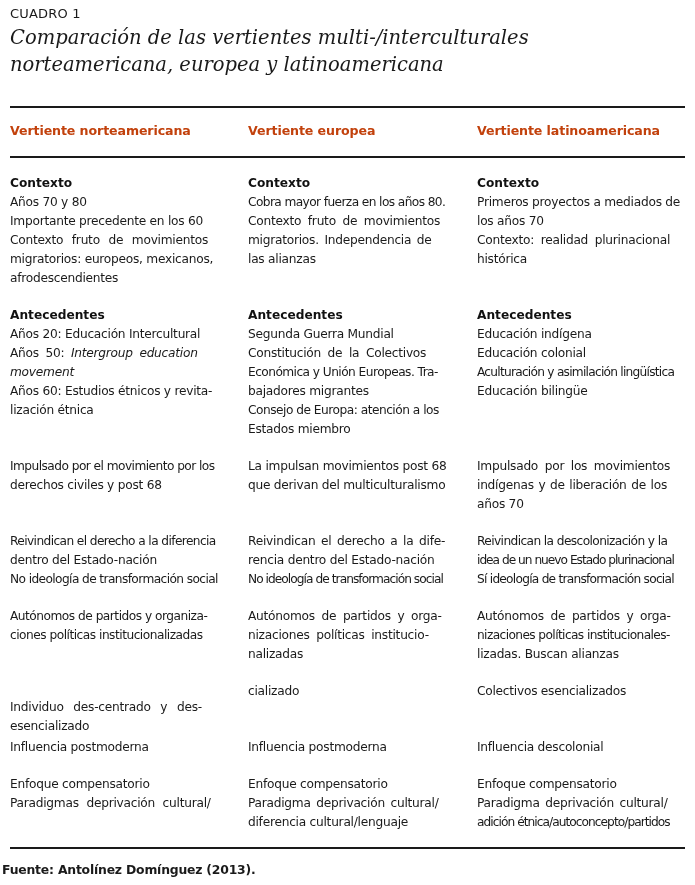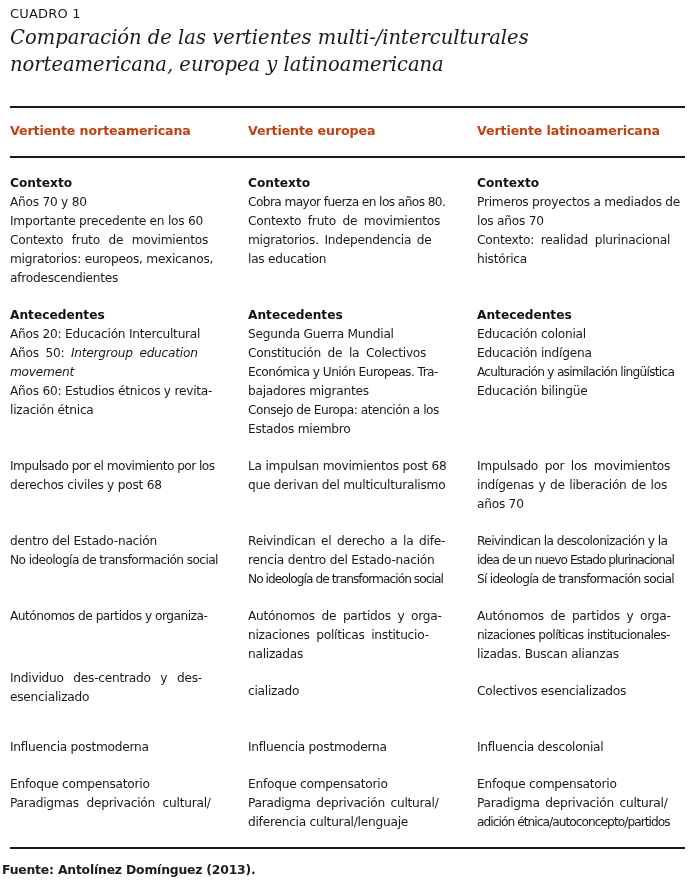--- a/index.html
+++ b/index.html
@@ -59,21 +59,21 @@
   <span class="line">Importante precedente en los 60</span>
   <span class="line" style="word-spacing:5px">Contexto fruto de movimientos</span>
   <span class="line">migratorios: europeos, mexicanos,</span>
   <span class="line">afrodescendientes</span>
 </div>
 <div class="cell c2" style="top:174px">
   <span class="head">Contexto</span>
   <span class="line" style="letter-spacing:-0.6px">Cobra mayor fuerza en los años 80.</span>
   <span class="line" style="word-spacing:3px">Contexto fruto de movimientos</span>
   <span class="line" style="word-spacing:2px">migratorios. Independencia de</span>
-  <span class="line">las education</span>
+  <span class="line">las alianzas</span>
 </div>
 <div class="cell c3" style="top:174px">
   <span class="head">Contexto</span>
   <span class="line">Primeros proyectos a mediados de</span>
   <span class="line">los años 70</span>
   <span class="line" style="word-spacing:3px">Contexto: realidad plurinacional</span>
   <span class="line">histórica</span>
 </div>
 
 <div class="cell c1" style="top:306px">
@@ -88,70 +88,72 @@
   <span class="head">Antecedentes</span>
   <span class="line">Segunda Guerra Mundial</span>
   <span class="line" style="word-spacing:3px">Constitución de la Colectivos</span>
   <span class="line" style="letter-spacing:-0.55px">Económica y Unión Europeas. Tra-</span>
   <span class="line">bajadores migrantes</span>
   <span class="line" style="letter-spacing:-0.5px">Consejo de Europa: atención a los</span>
   <span class="line">Estados miembro</span>
 </div>
 <div class="cell c3" style="top:306px">
   <span class="head">Antecedentes</span>
+  <span class="line">Educación indígena</span>
   <span class="line">Educación colonial</span>
-  <span class="line">Educación indígena</span>
   <span class="line" style="letter-spacing:-0.75px">Aculturación y asimilación lingüística</span>
   <span class="line">Educación bilingüe</span>
 </div>
 
 <div class="cell c1" style="top:457px">
   <span class="line" style="letter-spacing:-0.55px">Impulsado por el movimiento por los</span>
   <span class="line">derechos civiles y post 68</span>
 </div>
 <div class="cell c2" style="top:457px">
   <span class="line">La impulsan movimientos post 68</span>
   <span class="line">que derivan del multiculturalismo</span>
 </div>
 <div class="cell c3" style="top:457px">
   <span class="line" style="word-spacing:3px">Impulsado por los movimientos</span>
   <span class="line" style="word-spacing:1px">indígenas y de liberación de los</span>
   <span class="line">años 70</span>
 </div>
 
 <div class="cell c1" style="top:532px">
+  <span class="line" style="letter-spacing:-0.6px">Reivindican el derecho a la diferencia</span>
   <span class="line">dentro del Estado-nación</span>
   <span class="line" style="letter-spacing:-0.6px">No ideología de transformación social</span>
 </div>
 <div class="cell c2" style="top:532px">
   <span class="line" style="word-spacing:2px">Reivindican el derecho a la dife-</span>
   <span class="line">rencia dentro del Estado-nación</span>
   <span class="line" style="letter-spacing:-0.95px">No ideología de transformación social</span>
 </div>
 <div class="cell c3" style="top:532px">
   <span class="line" style="letter-spacing:-0.6px">Reivindican la descolonización y la</span>
   <span class="line" style="letter-spacing:-1px">idea de un nuevo Estado plurinacional</span>
   <span class="line" style="letter-spacing:-0.75px">Sí ideología de transformación social</span>
 </div>
 
 <div class="cell c1" style="top:607px">
   <span class="line" style="letter-spacing:-0.5px">Autónomos de partidos y organiza-</span>
+  <span class="line" style="letter-spacing:-0.5px">ciones políticas institucionalizadas</span>
 </div>
 <div class="cell c2" style="top:607px">
   <span class="line" style="word-spacing:3px">Autónomos de partidos y orga-</span>
   <span class="line" style="word-spacing:3px">nizaciones políticas institucio-</span>
   <span class="line">nalizadas</span>
 </div>
 <div class="cell c3" style="top:607px">
   <span class="line" style="word-spacing:3px">Autónomos de partidos y orga-</span>
   <span class="line" style="letter-spacing:-0.6px">nizaciones políticas institucionales-</span>
   <span class="line">lizadas. Buscan alianzas</span>
 </div>
 
-<div class="cell c1" style="top:669px">
+<div class="cell c1" style="top:698px">
   <span class="line" style="word-spacing:6px">Individuo des-centrado y des-</span>
   <span class="line">esencializado</span>
 </div>
 <div class="cell c2" style="top:682px">
   <span class="line">cializado</span>
 </div>
 <div class="cell c3" style="top:682px">
   <span class="line">Colectivos esencializados</span>
 </div>
 

